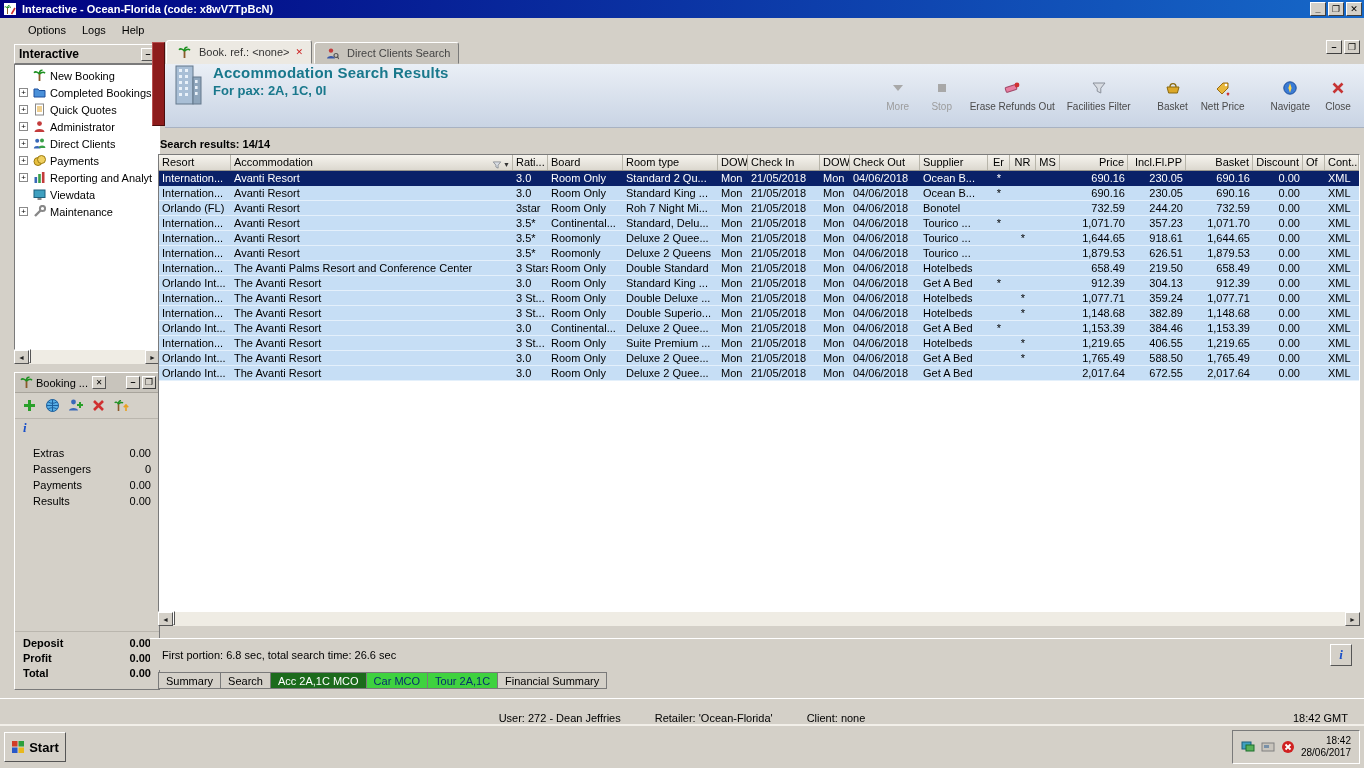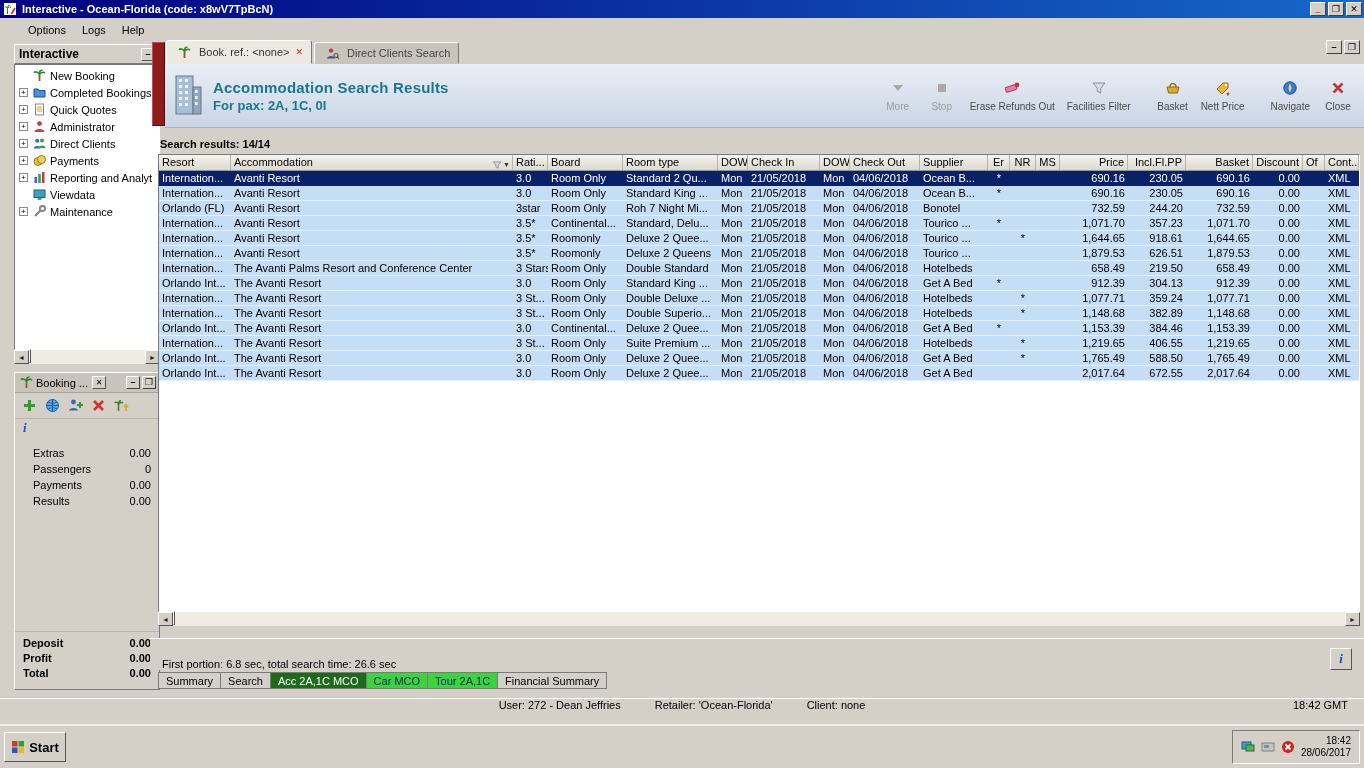--- a/index.html
+++ b/index.html
@@ -73,21 +73,21 @@
     background:#c8c4bc;border:1px solid;border-color:#fff #7a7a7a transparent #fff;
     border-radius:3px 3px 0 0;color:#444;white-space:nowrap}
   .mtab.active{background:#ece9e2;color:#333;height:24px}
   .tab-close{color:#c22;font-weight:bold;font-size:9px;margin-left:2px}
   .strip-btns{position:absolute;right:4px;top:2px;display:flex}
   .redgrip{position:absolute;left:2px;top:4px;width:13px;height:84px;background:#8e1c1c;
     border:1px solid;border-color:#b85050 #4a0d0d #4a0d0d #b85050}
 
   
   .mheader{position:absolute;left:15px;top:26px;right:0;height:64px;
-    background:linear-gradient(#eaeff6,#c9d4e4);border-bottom:1px solid #a8b2c2;display:flex;align-items:center}
+    background:linear-gradient(#eaeff6,#c9d4e4);border-bottom:1px solid #a8b2c2;display:flex;align-items:flex-start}
   .bldg{margin:0 10px 0 8px;flex:none}
   .htitles{display:flex;flex-direction:column;justify-content:center;color:#19788c}
   .htitle{font-size:15px;font-weight:bold;letter-spacing:.2px}
   .hsub{font-size:13px;font-weight:bold;margin-top:2px}
   .htoolbar{margin-left:auto;display:flex;align-items:center;height:100%;padding-right:4px}
   .hbtn{min-width:44px;height:52px;display:flex;flex-direction:column;align-items:center;justify-content:center;
     gap:3px;padding:0 6px;color:#4a4a4a;font-size:10px;cursor:default}
   .hbtn .hlabel{white-space:nowrap}
   .hbtn.disabled{color:#9c9c9c}
   .hbtn.gap{margin-left:14px}
@@ -101,33 +101,33 @@
   .hdr-filter{position:absolute;right:2px;top:2px;display:flex;align-items:center;gap:1px;font-size:7px;color:#333}
   .tblrow{display:flex;height:15px;background:#c6def5;border-bottom:1px solid #e4f0fb}
   .tblrow.sel{background:#0a2168;color:#fff;border-bottom-color:#0a2168}
   .cell{flex:none;white-space:nowrap;overflow:hidden;padding:0 3px;line-height:14px}
   .cell.r{text-align:right}
   .cell.c{text-align:center}
   .hscrollbar{position:absolute;left:8px;top:574px;width:1202px;height:14px;background:#d4d0c8;display:flex}
 
   
   .timingbar{position:absolute;left:0px;top:600px;width:100%;height:32px;background:#d4d0c8;
-    border-top:1px solid #fff;display:flex;align-items:flex-end;padding:0 12px}
+    border-top:1px solid #fff;display:flex;align-items:center;padding:0 12px}
   .timing-text{font-size:11px}
   .info-btn{margin-left:auto;width:22px;height:22px;background:#d4d0c8;border:1px solid;border-color:#fff #555 #555 #fff;
     display:flex;align-items:center;justify-content:center}
   .ftabs{position:absolute;left:8px;top:634px;height:17px;display:flex}
   .ftab{height:17px;padding:1px 7px;border:1px solid #7a7a7a;border-left-width:0;line-height:14px;white-space:nowrap;background:#d4d0c8}
   .ftab:first-child{border-left-width:1px}
   .ftab.dkgreen{background:#1c6b1c;color:#fff}
   .ftab.green{background:#3fd23f;color:#06306b}
 
   
   .statusbar{position:absolute;left:0;top:698px;width:100%;height:26px;background:#d4d0c8;
-    border-top:1px solid #fff;display:flex;align-items:flex-start;justify-content:center;gap:34px}
+    border-top:1px solid #fff;display:flex;align-items:flex-end;justify-content:center;gap:34px}
   .statusbar .sb-time{position:absolute;right:16px}
 
   
   .taskbar{position:absolute;left:0;top:724px;width:100%;height:44px;background:#d4d0c8;
     border-top:2px solid #f2efe9;display:flex;align-items:center;padding:0 4px;gap:6px}
   .startbtn{width:62px;height:30px;background:#d4d0c8;border:1px solid;border-color:#fff #555 #555 #fff;
     display:flex;align-items:center;justify-content:center;gap:4px;font-weight:bold;font-size:13px}
   .taskbtn{width:175px;height:30px;background:#e6e2da;border:1px solid;border-color:#555 #fff #fff #555;
     display:flex;align-items:center;gap:5px;padding:0 6px;font-size:11px;white-space:nowrap;overflow:hidden}
   .tray{margin-left:auto;height:34px;border:1px solid;border-color:#7a7a7a #fff #fff #7a7a7a;

